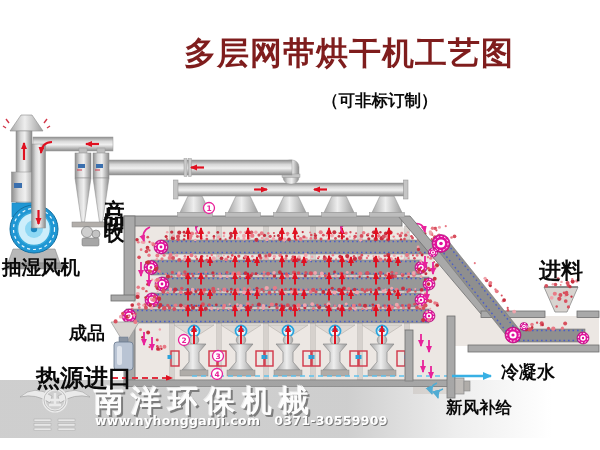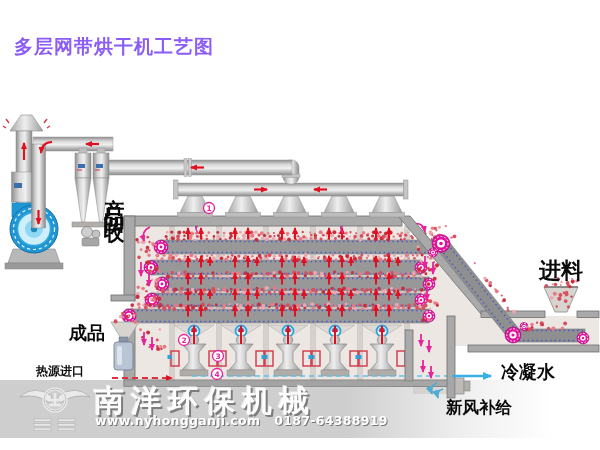--- a/index.html
+++ b/index.html
@@ -1,28 +1,28 @@
 <!DOCTYPE html>
 <html><head>
 <meta charset="utf-8">
 <style>
   html,body{margin:0;padding:0;background:#fff;}
   .stage{position:relative;width:600px;height:450px;background:#fff;overflow:hidden;
          font-family:"DejaVu Sans",sans-serif;}
   .stage svg{position:absolute;left:0;top:0;}
   .lbl{position:absolute;color:#0a0a0a;font-weight:700;white-space:nowrap;line-height:1.1;}
-  .title{top:36px;left:14px;width:500px;text-align:left;font-size:19px;font-weight:900;
-         letter-spacing:1px;color:#8b5cf6;}
+  .title{top:36px;left:14px;width:500px;text-align:right;font-size:32px;font-weight:900;
+         letter-spacing:1px;color:#7f1d1d;}
   .subtitle{top:92px;left:322px;font-size:16.5px;}
   .lbl-cyclone{top:110px;left:91px;font-size:19px;}
   .lbl-recovery{top:181px;left:102px;font-size:21px;writing-mode:vertical-rl;
                 letter-spacing:8px;height:130px;}
   .lbl-exhfan{top:257px;left:2px;font-size:19.5px;}
   .lbl-product{top:323px;left:69px;font-size:18px;text-align:center;}
-  .lbl-heat{top:365px;left:36px;font-size:12px;text-align:right;}
+  .lbl-heat{top:365px;left:36px;font-size:24px;text-align:right;}
   .lbl-feed{top:259px;left:539px;font-size:22px;}
   .lbl-cond{top:362px;left:501px;font-size:18px;}
   .lbl-fresh{top:399px;left:446px;font-size:16.5px;}
   .wm-band{position:absolute;left:0;top:380px;width:600px;height:58px;
     background:linear-gradient(90deg,rgba(158,158,158,.50) 0%,rgba(158,158,158,.50) 58%,
                rgba(158,158,158,.18) 76%,rgba(158,158,158,0) 92%);}
   .wm-company{position:absolute;top:381px;left:94px;font-size:30px;font-weight:900;
     color:#fdfdfd;letter-spacing:7px;white-space:nowrap;
     text-shadow:2px 2px 0 rgba(110,110,110,.85),-1px -1px 0 rgba(255,255,255,.6);text-align:right;}
   .wm-site{position:absolute;top:413px;left:95px;font-size:12.5px;font-weight:700;
@@ -1083,24 +1083,26 @@
           <rect x="16" y="45.5" width="17" height="2.6"></rect>
       <rect x="16" y="50" width="17" height="2.6"></rect>
       <rect x="40" y="41" width="17" height="2.6"></rect>
           <rect x="40" y="45.5" width="17" height="2.6"></rect>
       <rect x="40" y="50" width="17" height="2.6"></rect>
     </g>
   </g>
 </svg>
 <div class="wm-company">南洋环保机械</div>
 <div class="wm-site">
-  <span>www.nyhongganji.com</span><span>0187-64388919</span>
+  <span>www.nyhongganji.com</span><span>0371-30559909</span>
 </div>
 
 <div class="lbl title">多层网带烘干机工艺图</div>
+<div class="lbl subtitle">（可非标订制）</div>
 <div class="lbl lbl-recovery">产品回收</div>
+<div class="lbl lbl-exhfan">抽湿风机</div>
 <div class="lbl lbl-product">成品</div>
 <div class="lbl lbl-heat">热源进口</div>
 <div class="lbl lbl-feed">进料</div>
 <div class="lbl lbl-cond">冷凝水</div>
 <div class="lbl lbl-fresh">新风补给</div>
 
 </div>
 
 </body></html>

